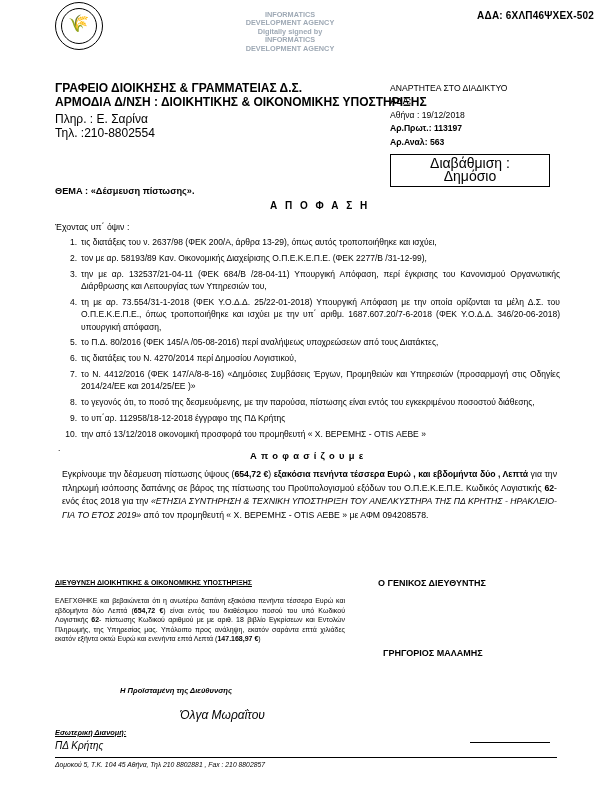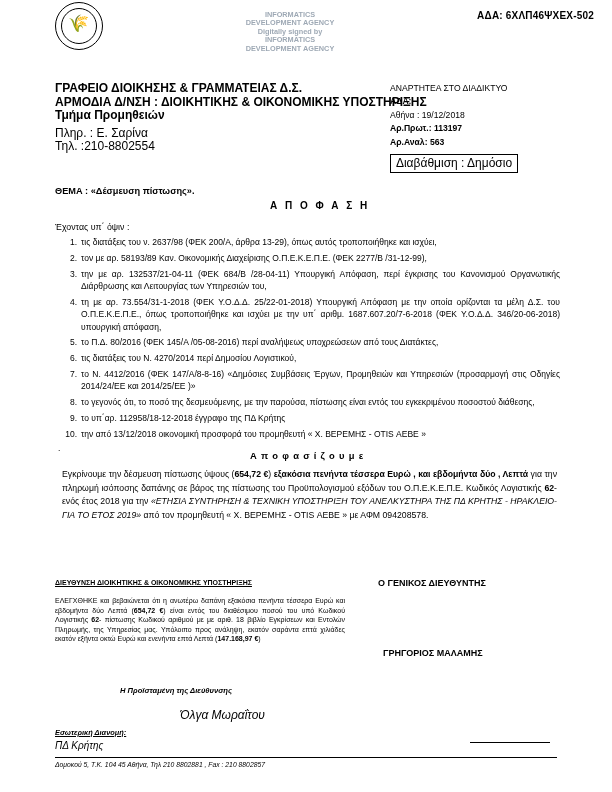--- a/index.html
+++ b/index.html
@@ -109,22 +109,22 @@
     left: 390px;
     top: 82px;
     width: 175px;
     font-size: 8.6px;
     line-height: 13.4px;
   }
   .right-block .b { font-weight: bold; }
   .diav-box {
     margin-top: 5px;
     border: 0.9px solid #000;
-    padding: 2px 4px;
-    font-size: 12px;
+    padding: 2px 20px;
+    font-size: 14px;
     width: 118px;
     text-align: center;
   }
   
   .theme {
     position: absolute;
     left: 55px;
     top: 186px;
     font-size: 9.2px;
     font-weight: bold;
@@ -300,21 +300,20 @@
     <div>INFORMATICS</div>
     <div>DEVELOPMENT AGENCY</div>
     <div>Digitally signed by</div>
     <div>INFORMATICS</div>
     <div>DEVELOPMENT AGENCY</div>
   </div>
 
   <div class="left-block">
     <div class="row b">ΓΡΑΦΕΙΟ ΔΙΟΙΚΗΣΗΣ &amp; ΓΡΑΜΜΑΤΕΙΑΣ Δ.Σ.</div>
     <div class="row b">ΑΡΜΟΔΙΑ Δ/ΝΣΗ : ΔΙΟΙΚΗΤΙΚΗΣ &amp; ΟΙΚΟΝΟΜΙΚΗΣ ΥΠΟΣΤΗΡΙΞΗΣ</div>
-    <div class="row b">Τμήμα Προμηθειών</div>
     <div class="sp"></div>
     <div class="row">Πληρ. : Ε. Σαρίνα</div>
     <div class="row">Τηλ. :210-8802554</div>
   </div>
 
   <div class="right-block">
     <div>ΑΝΑΡΤΗΤΕΑ ΣΤΟ ΔΙΑΔΙΚΤΥΟ</div>
     <div class="b">ΑΔΑ:</div>
     <div>Αθήνα : 19/12/2018</div>
     <div class="b">Αρ.Πρωτ.: 113197</div>

